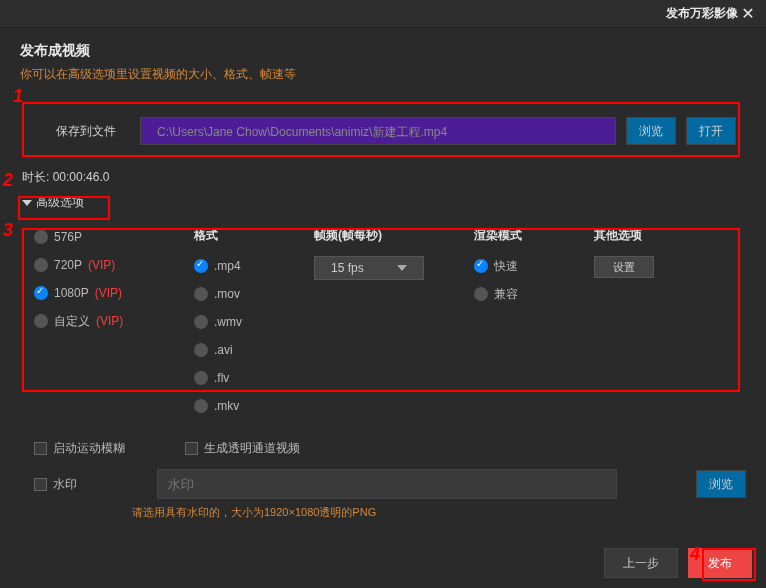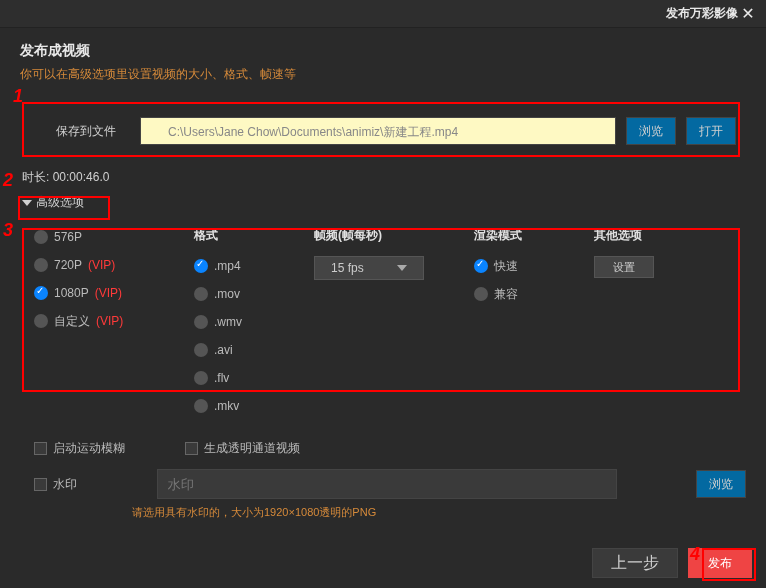--- a/index.html
+++ b/index.html
@@ -25,22 +25,22 @@
 .annot { position: absolute; color: #ff0000; font-size: 18px; font-weight: bold; font-style: italic; z-index: 10; }
 .redbox { position: absolute; border: 2px solid #ff0000; z-index: 5; pointer-events: none; }
 
 .filerow {
   display: flex; align-items: center; gap: 10px;
   padding: 18px 10px 18px 0;
   margin-left: 32px;
 }
 .filerow-label { color: #d0d0d0; width: 78px; padding-left: 4px; }
 .file-input {
-  flex: 1; height: 28px; background: #fef9c3; border: 1px solid #444;
-  color: #888; padding: 0 27px; line-height: 28px;
+  flex: 1; height: 28px; background: #4c1d95; border: 1px solid #444;
+  color: #888; padding: 0 16px; line-height: 28px;
 }
 .btn-flat {
   height: 28px; min-width: 48px; padding: 0 12px;
   background: #0369a1; color: #d0d0d0; border: 1px solid #444;
   cursor: pointer; font-size: 12px;
 }
 
 .duration { color: #d0d0d0; margin: 6px 0 2px 2px; }
 
 .adv-toggle {
@@ -97,21 +97,21 @@
   color: #888; padding: 0 10px; max-width: 460px;
 }
 .wm-hint { color: #d68a3a; font-size: 11px; margin: 6px 0 0 112px; }
 
 .footer {
   position: absolute; bottom: 10px; right: 14px;
   display: flex; gap: 10px; align-items: center;
 }
 .btn-sec {
   height: 30px; padding: 0 18px; background: #3a3a3a; color: #d0d0d0;
-  border: 1px solid #444; cursor: pointer; font-size: 16px;
+  border: 1px solid #444; cursor: pointer; font-size: 12px;
 }
 .btn-pri {
   height: 30px; padding: 0 20px; background: #ef4444; color: #fff;
   border: none; cursor: pointer; font-size: 12px;
 }
 </style>
 </head>
 <body>
 
 <div class="annot" style="left:13px; top:86px;">1</div>

